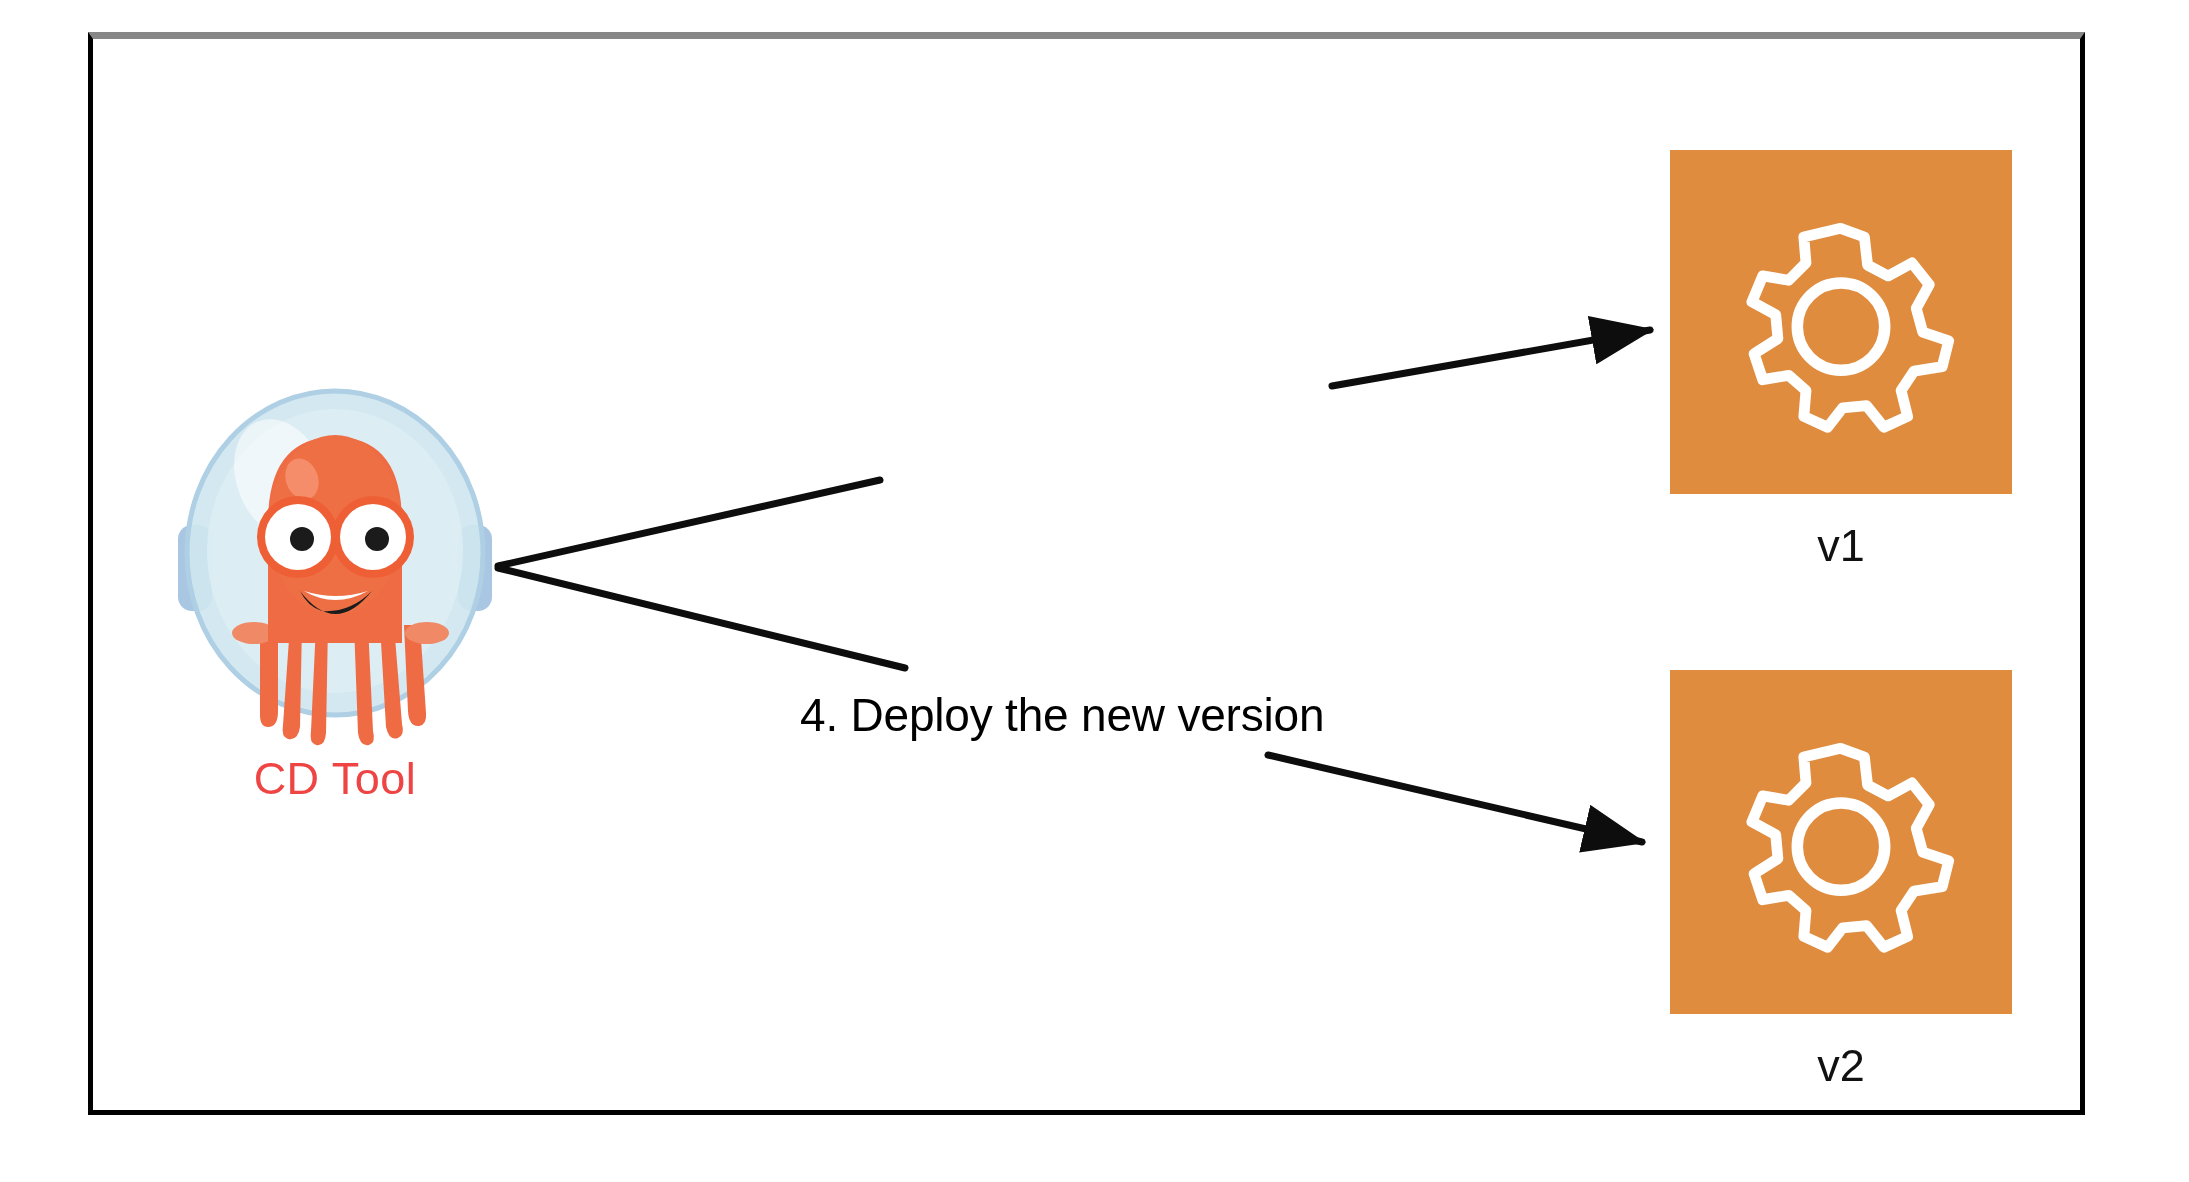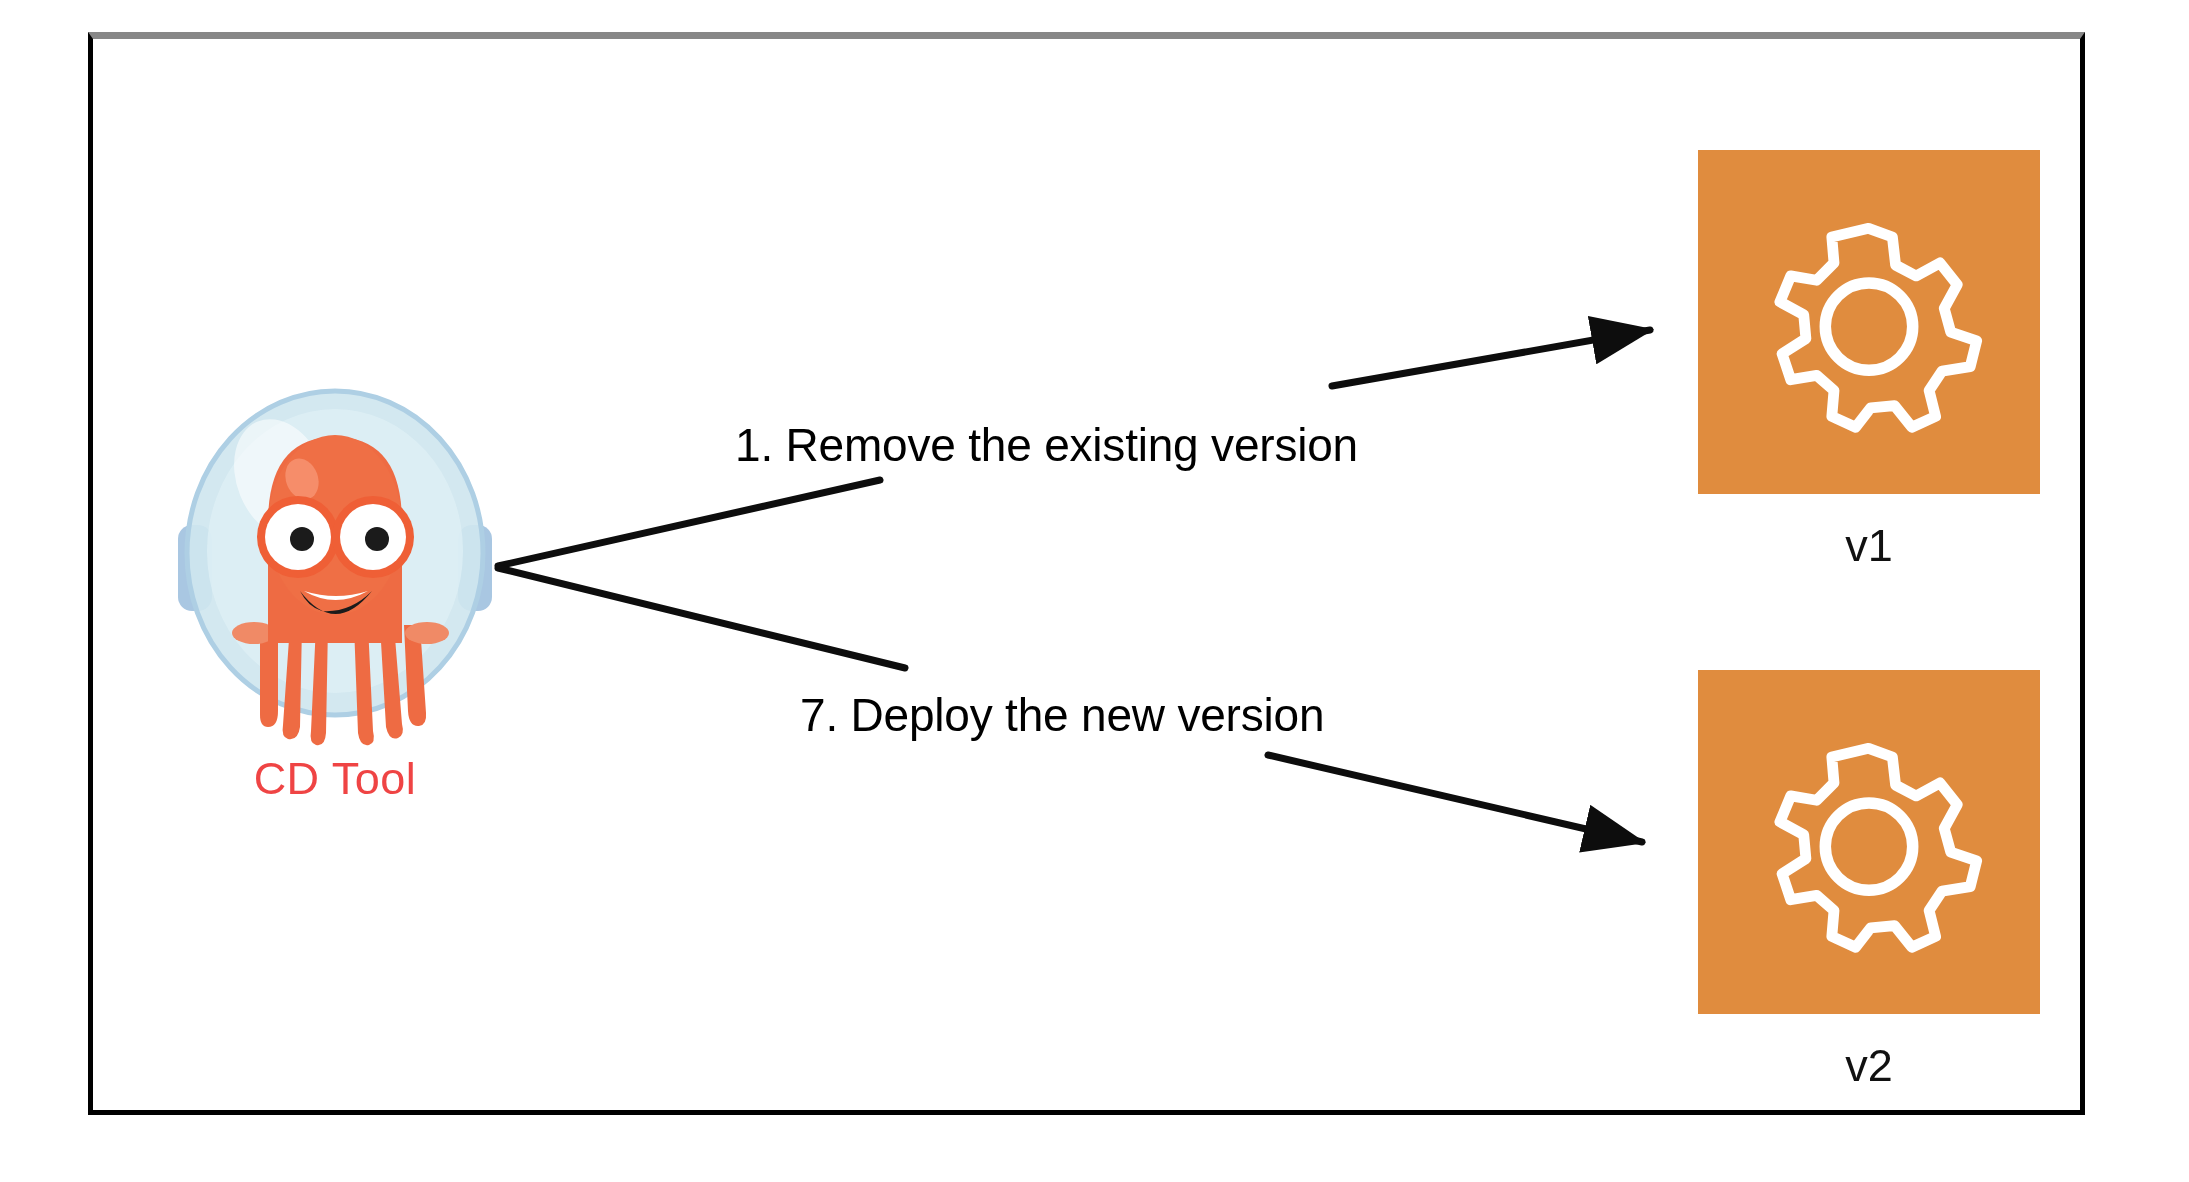--- a/index.html
+++ b/index.html
@@ -81,21 +81,20 @@
     letter-spacing: -0.2px;
     font-family: "Liberation Sans", sans-serif;
   }
   #step-label-1 { left: 735px; top: 418px; }
   #step-label-2 { left: 800px; top: 688px; }
 
   
   .version-block {
     position: absolute;
     width: 342px;
-    margin-left: 28px;
   }
   #version-block-0 { left: 1670px; top: 150px; }
   #version-block-1 { left: 1670px; top: 670px; }
 
   .version-tile {
     width: 342px;
     height: 344px;
     background: #e08c3e;
     display: flex;
     align-items: center;
@@ -174,22 +173,21 @@
       <circle cx="152" cy="164" r="12" fill="#1b1b1b"></circle>
       <circle cx="227" cy="164" r="12" fill="#1b1b1b"></circle>
 
       <path d="M150 216 Q185 262 222 216 Q200 238 172 236 Q158 232 150 216 Z" fill="#1b1b1b"></path>
       <path d="M154 216 Q185 234 218 216 Q186 226 154 216 Z" fill="#ffffff"></path>
     </svg>
 
     <div class="mascot-label">CD Tool</div>
   </div>
 
-  <div class="step-label" id="step-label-1">1. Remove the existing version</div>
-  <div class="step-label" id="step-label-2">7. Deploy the new version</div>
+  <div class="step-label" id="step-label-2">4. Deploy the new version</div>
 
   <div class="version-block" id="version-block-0">
     <div class="version-tile">
       <svg class="gear-svg" viewBox="0 0 100 100" xmlns="http://www.w3.org/2000/svg">
         <path d="M50 8 L61 12 L62.5 25 L72 30 L83 24 L91 34 L85 45 L88 56 L100 60 L97 72
                  L84 74 L78 83 L81 95 L70 100 L62 90 L51 91 L44 100 L33 95 L34 83 L26 76
                  L14 78 L10 66 L21 59 L20 48 L9 42 L14 30 L26 32 L34 24 L33 12 Z" transform="translate(0,-2) scale(0.94) translate(3,4)" fill="none" stroke="#ffffff" stroke-width="5" stroke-linejoin="round" stroke-linecap="round"></path>
         <circle cx="50" cy="52" r="19" fill="none" stroke="#ffffff" stroke-width="5"></circle>
       </svg>
     </div>

